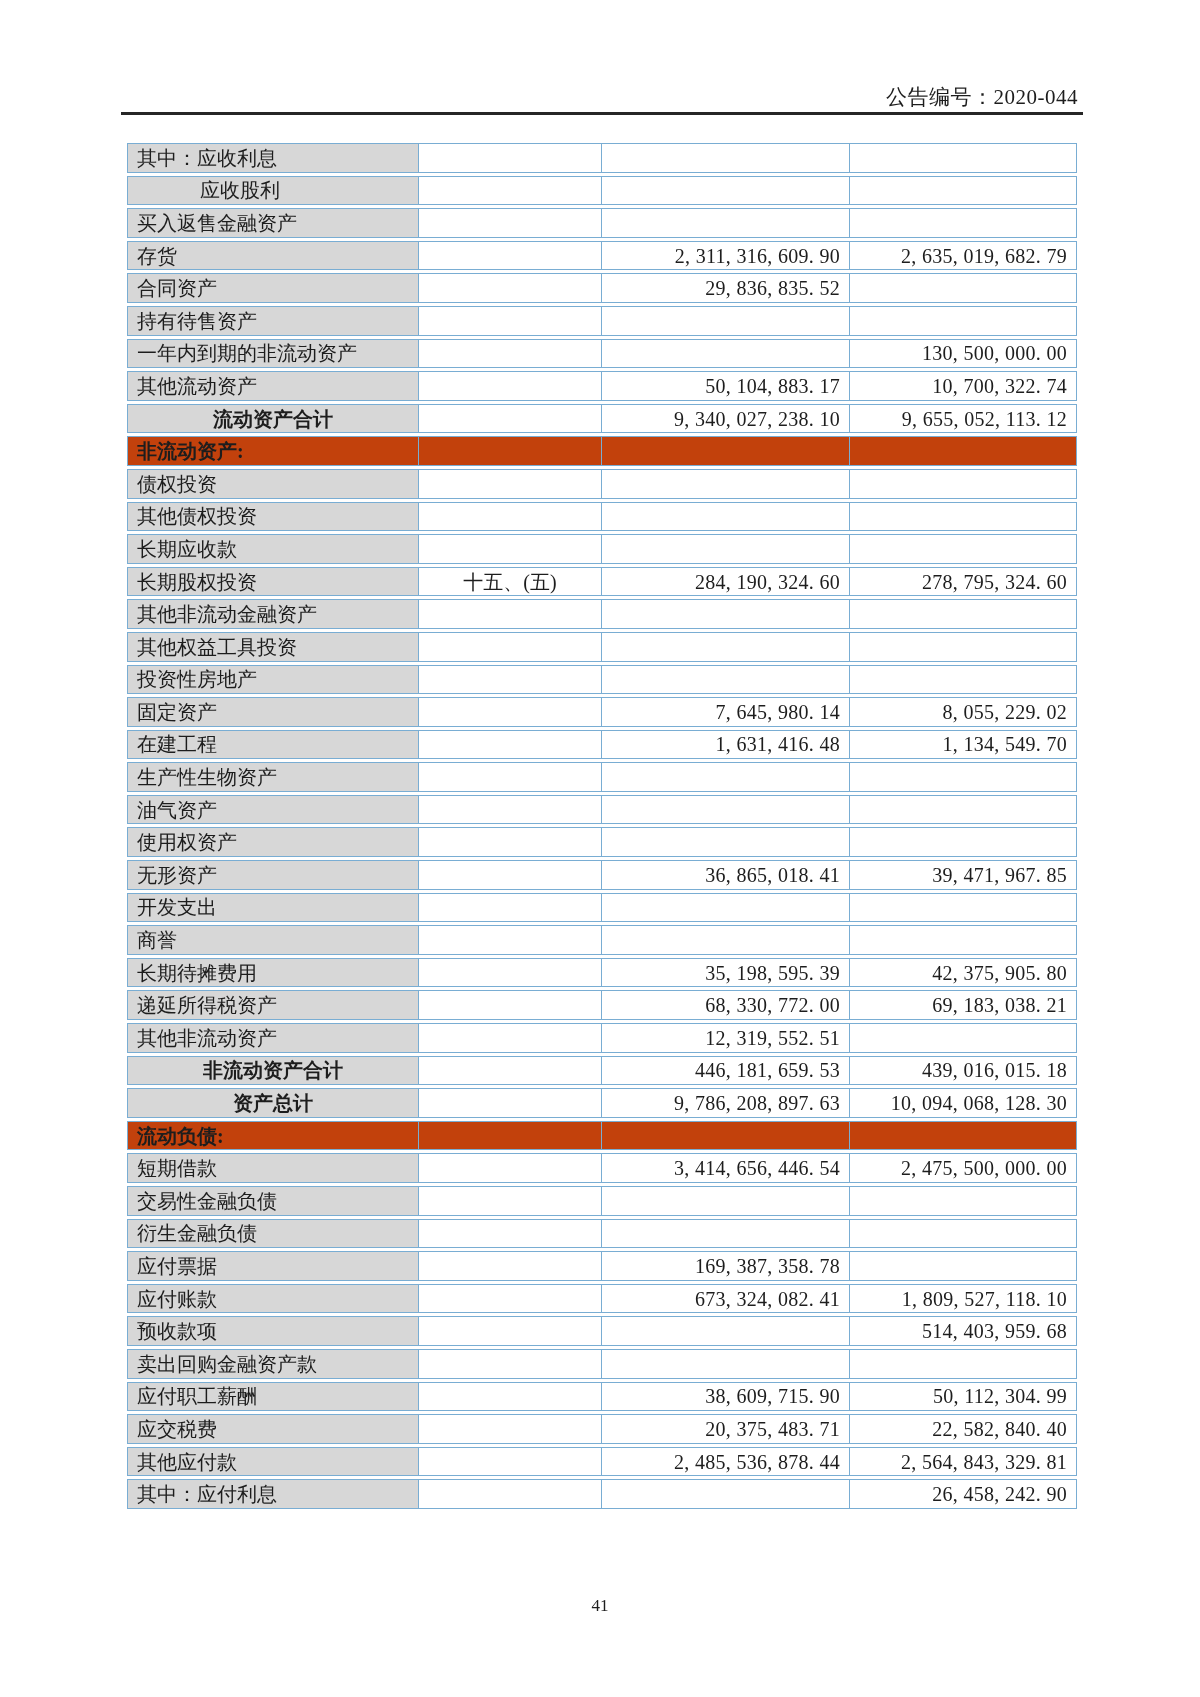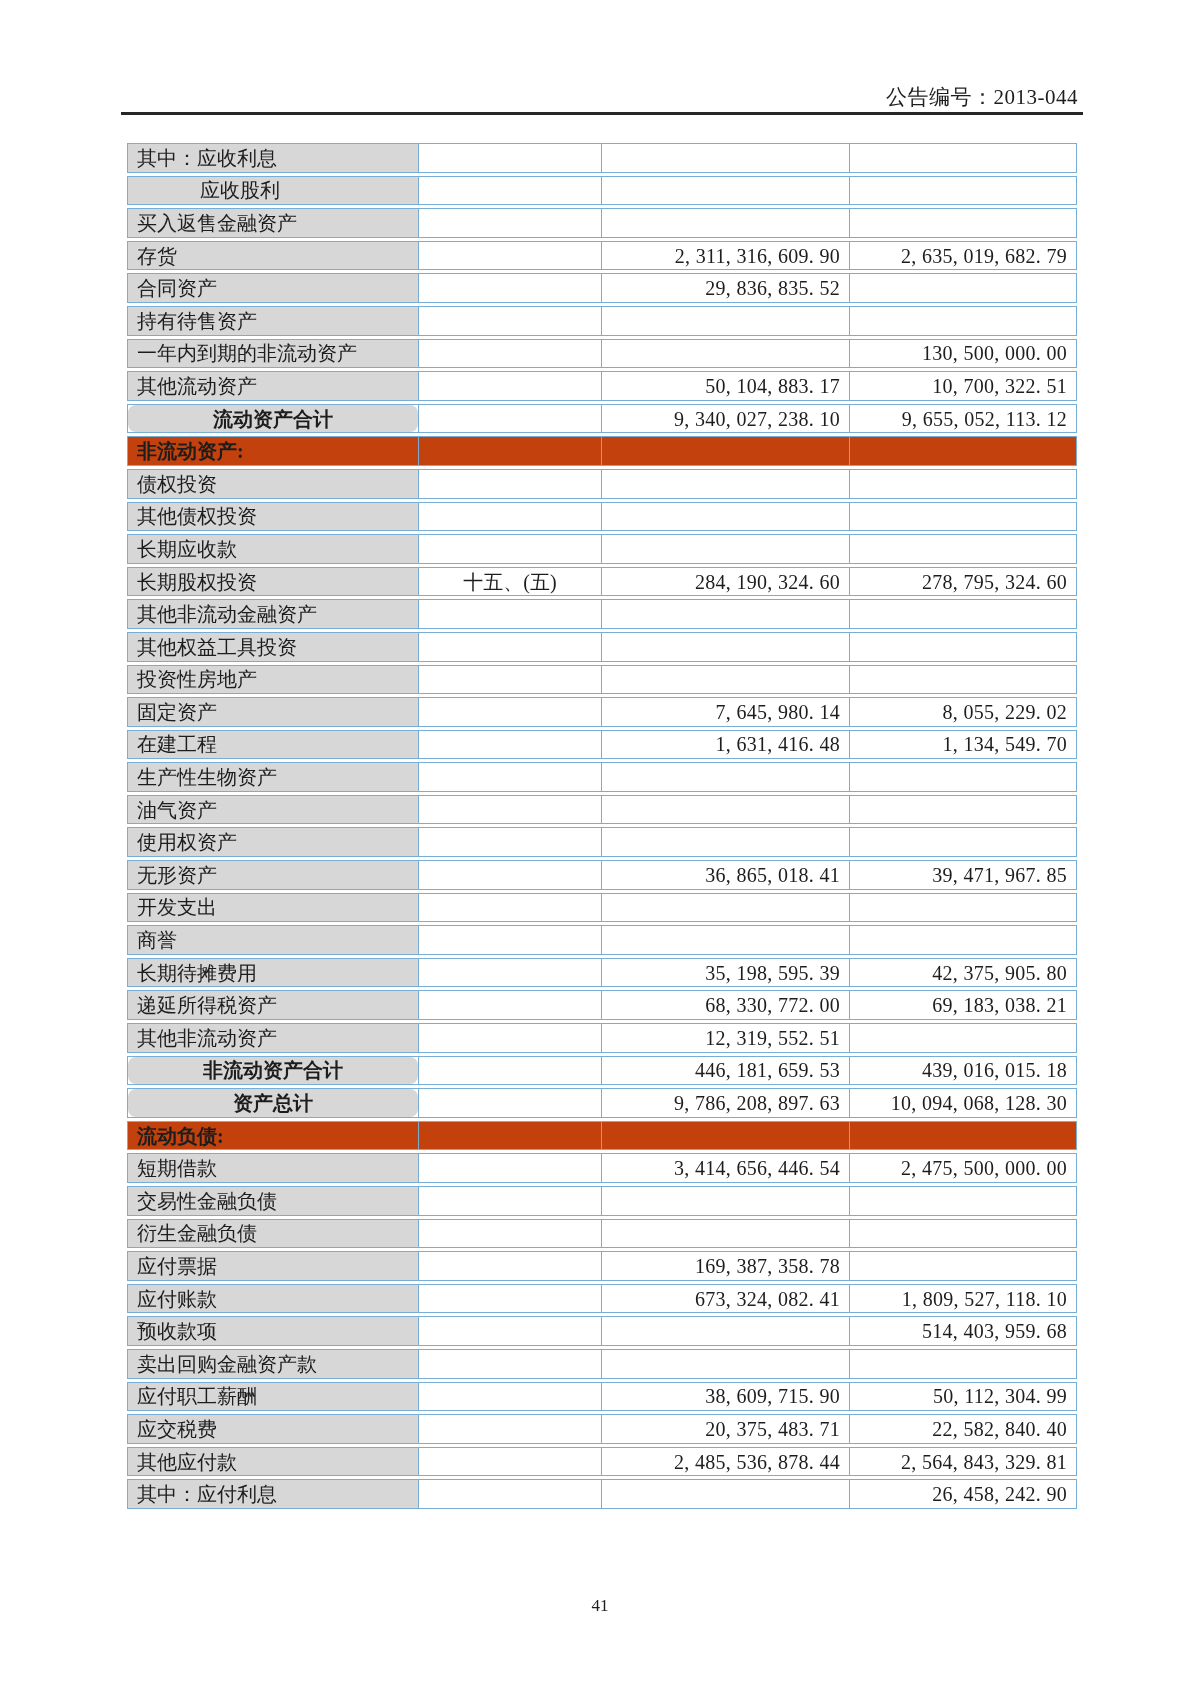--- a/index.html
+++ b/index.html
@@ -27,31 +27,31 @@
   .cell{
     box-sizing:border-box;display:flex;align-items:center;
     font-size:20px;line-height:1;white-space:nowrap;overflow:hidden;
   }
   .c-label{width:290px;background:#d7d7d7;padding-left:9px;}
   .c-note{width:183px;border-left:1px solid #79add3;justify-content:center;}
   .c-v1{width:248px;border-left:1px solid #79add3;justify-content:flex-end;padding-right:9px;letter-spacing:.3px;}
   .c-v2{flex:1;border-left:1px solid #79add3;justify-content:flex-end;padding-right:9px;letter-spacing:.3px;}
   .row.section .cell{background:#c2410c;}
   .row.section .c-label{font-weight:bold;}
-  .row.total .c-label{font-weight:bold;justify-content:center;padding-left:0;border-radius:8px;}
+  .row.total .c-label{font-weight:bold;justify-content:center;padding-left:0;}
   .row.indent .c-label{padding-left:72px;}
   .footer-page{
     position:absolute;top:1551px;left:0;width:1200px;
     text-align:center;font-size:17px;margin-top:45px;
   }
 </style>
 </head>
 <body>
 
-<div class="header-no">公告编号：2013-044</div>
+<div class="header-no">公告编号：2020-044</div>
 
 <div class="rule"></div>
 
 <div class="tbl" id="balance-sheet">
   <div class="row">
     <div class="cell c-label">其中：应收利息</div>
     <div class="cell c-note"></div>
     <div class="cell c-v1"></div>
     <div class="cell c-v2"></div>
   </div>
@@ -95,21 +95,21 @@
     <div class="cell c-label">一年内到期的非流动资产</div>
     <div class="cell c-note"></div>
     <div class="cell c-v1"></div>
     <div class="cell c-v2">130, 500, 000. 00</div>
   </div>
 
   <div class="row">
     <div class="cell c-label">其他流动资产</div>
     <div class="cell c-note"></div>
     <div class="cell c-v1">50, 104, 883. 17</div>
-    <div class="cell c-v2">10, 700, 322. 51</div>
+    <div class="cell c-v2">10, 700, 322. 74</div>
   </div>
 
   <div class="row total">
     <div class="cell c-label">流动资产合计</div>
     <div class="cell c-note"></div>
     <div class="cell c-v1">9, 340, 027, 238. 10</div>
     <div class="cell c-v2">9, 655, 052, 113. 12</div>
   </div>
 
   <div class="row section">

